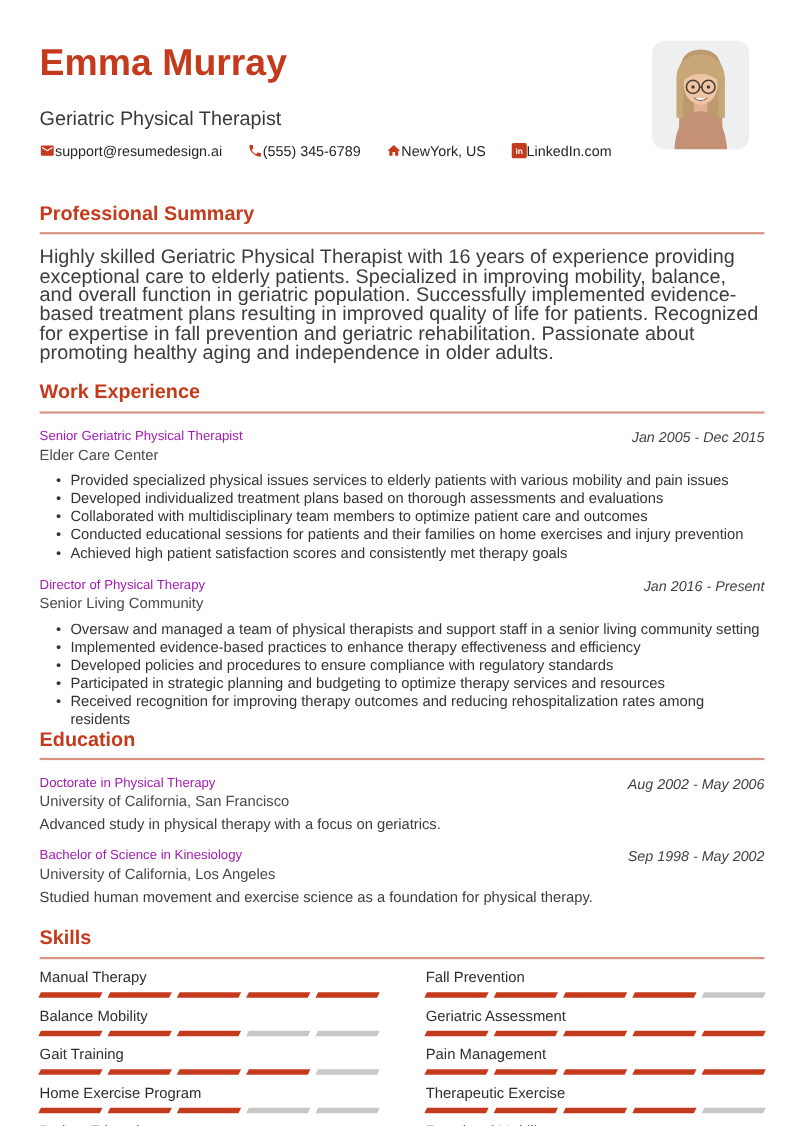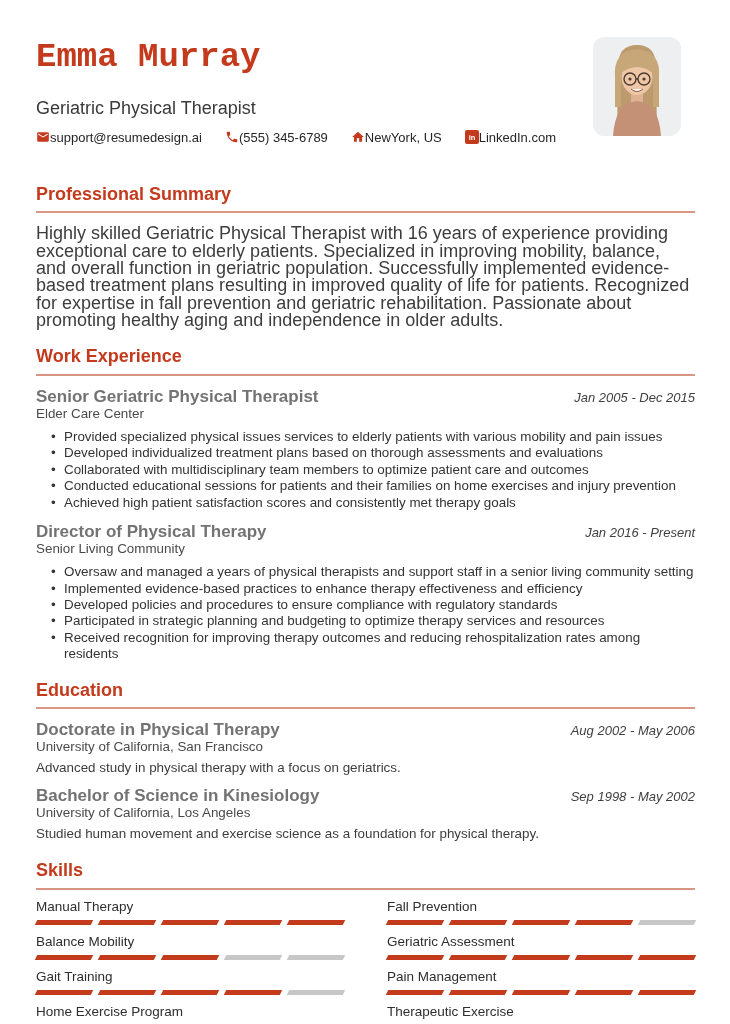--- a/index.html
+++ b/index.html
@@ -6,43 +6,43 @@
   html, body { background: #ffffff; }
   body { font-family: "Liberation Sans", sans-serif; }
   .page {
     position: relative;
     width: 730px; height: 1024px;
     background: #ffffff;
     padding: 40px 35px 0 36px;
     overflow: hidden;
   }
   
-  .name { font-size: 34px; line-height: 1.05; font-weight: 700; color: #c43a1c; font-family: Liberation Mono, monospace; }
+  .name { font-size: 34px; line-height: 1.05; font-weight: 700; color: #c43a1c; }
   .subtitle { font-size: 18px; color: #3a3a3a; margin-top: 22px; font-weight: 400; }
   .contacts { display: flex; align-items: center; gap: 23px; margin-top: 11px; }
   .contact { display: flex; align-items: center; gap: 0; font-size: 13px; color: #262626; }
   .contact svg { width: 14px; height: 14px; display: block; }
   .photo {
     position: absolute; top: 37px; left: 593px;
     width: 88px; height: 99px; border-radius: 12px;
     overflow: hidden; background: #edeff0;
   }
   .photo svg { width: 100%; height: 100%; display: block; }
   
   section h2 { font-size: 18px; font-weight: 700; color: #c43a1c; line-height: 1.1; }
   .rule { height: 2px; background: rgba(196, 90, 65, 0.65); margin-top: 7px; }
   .sec-summary    { margin-top: 40px; }
   .sec-experience { margin-top: 18px; }
-  .sec-education  { margin-top: 18px; }
+  .sec-education  { }
   .sec-skills     { margin-top: 20px; }
   .summary-text { margin-top: 12px; font-size: 18px; line-height: 17.3px; color: #3d3d3d; }
   
   .job, .edu { margin-top: 13px; }
   .item-head { display: flex; justify-content: space-between; align-items: flex-start; }
-  .item-title { font-size: 17px; font-weight: 700; color: #737373; line-height: 15px; }
+  .item-title { font-size: 12px; font-weight: 400; color: #a21caf; line-height: 15px; }
   .item-sub { font-size: 13.4px; color: #4a4a4a; line-height: 15px; margin-top: 2px; }
   .item-dates { font-size: 13px; font-style: italic; color: #3f3f3f; line-height: 15px; padding-top: 1px; white-space: nowrap; }
   ul.bullets { list-style: none; margin-top: 8px; padding-left: 28px; }
   ul.bullets li { position: relative; font-size: 13.4px; line-height: 16.4px; color: #333333; }
   ul.bullets li::before { content: "\2022"; position: absolute; left: -13px; color: #333333; }
   .edu-desc { margin-top: 6px; font-size: 13.4px; color: #3d3d3d; line-height: 15px; }
   
   .skills-grid { display: grid; grid-template-columns: 1fr 1fr; column-gap: 43px; margin-top: 10px; }
   .skill { margin-bottom: 10px; }
   .skill-name { font-size: 13.5px; color: #2e2e2e; line-height: 14px; }
@@ -140,21 +140,21 @@
         </div>
         <div class="job">
           <div class="item-head">
             <div>
               <div class="item-title">Director of Physical Therapy</div>
               <div class="item-sub">Senior Living Community</div>
             </div>
             <div class="item-dates">Jan 2016 - Present</div>
           </div>
           <ul class="bullets">
-            <li>Oversaw and managed a years of physical therapists and support staff in a senior living community setting</li>
+            <li>Oversaw and managed a team of physical therapists and support staff in a senior living community setting</li>
             <li>Implemented evidence-based practices to enhance therapy effectiveness and efficiency</li>
             <li>Developed policies and procedures to ensure compliance with regulatory standards</li>
             <li>Participated in strategic planning and budgeting to optimize therapy services and resources</li>
             <li>Received recognition for improving therapy outcomes and reducing rehospitalization rates among residents</li>
           </ul>
         </div>
       </div>
   </section>
 
   <section class="sec-education">

